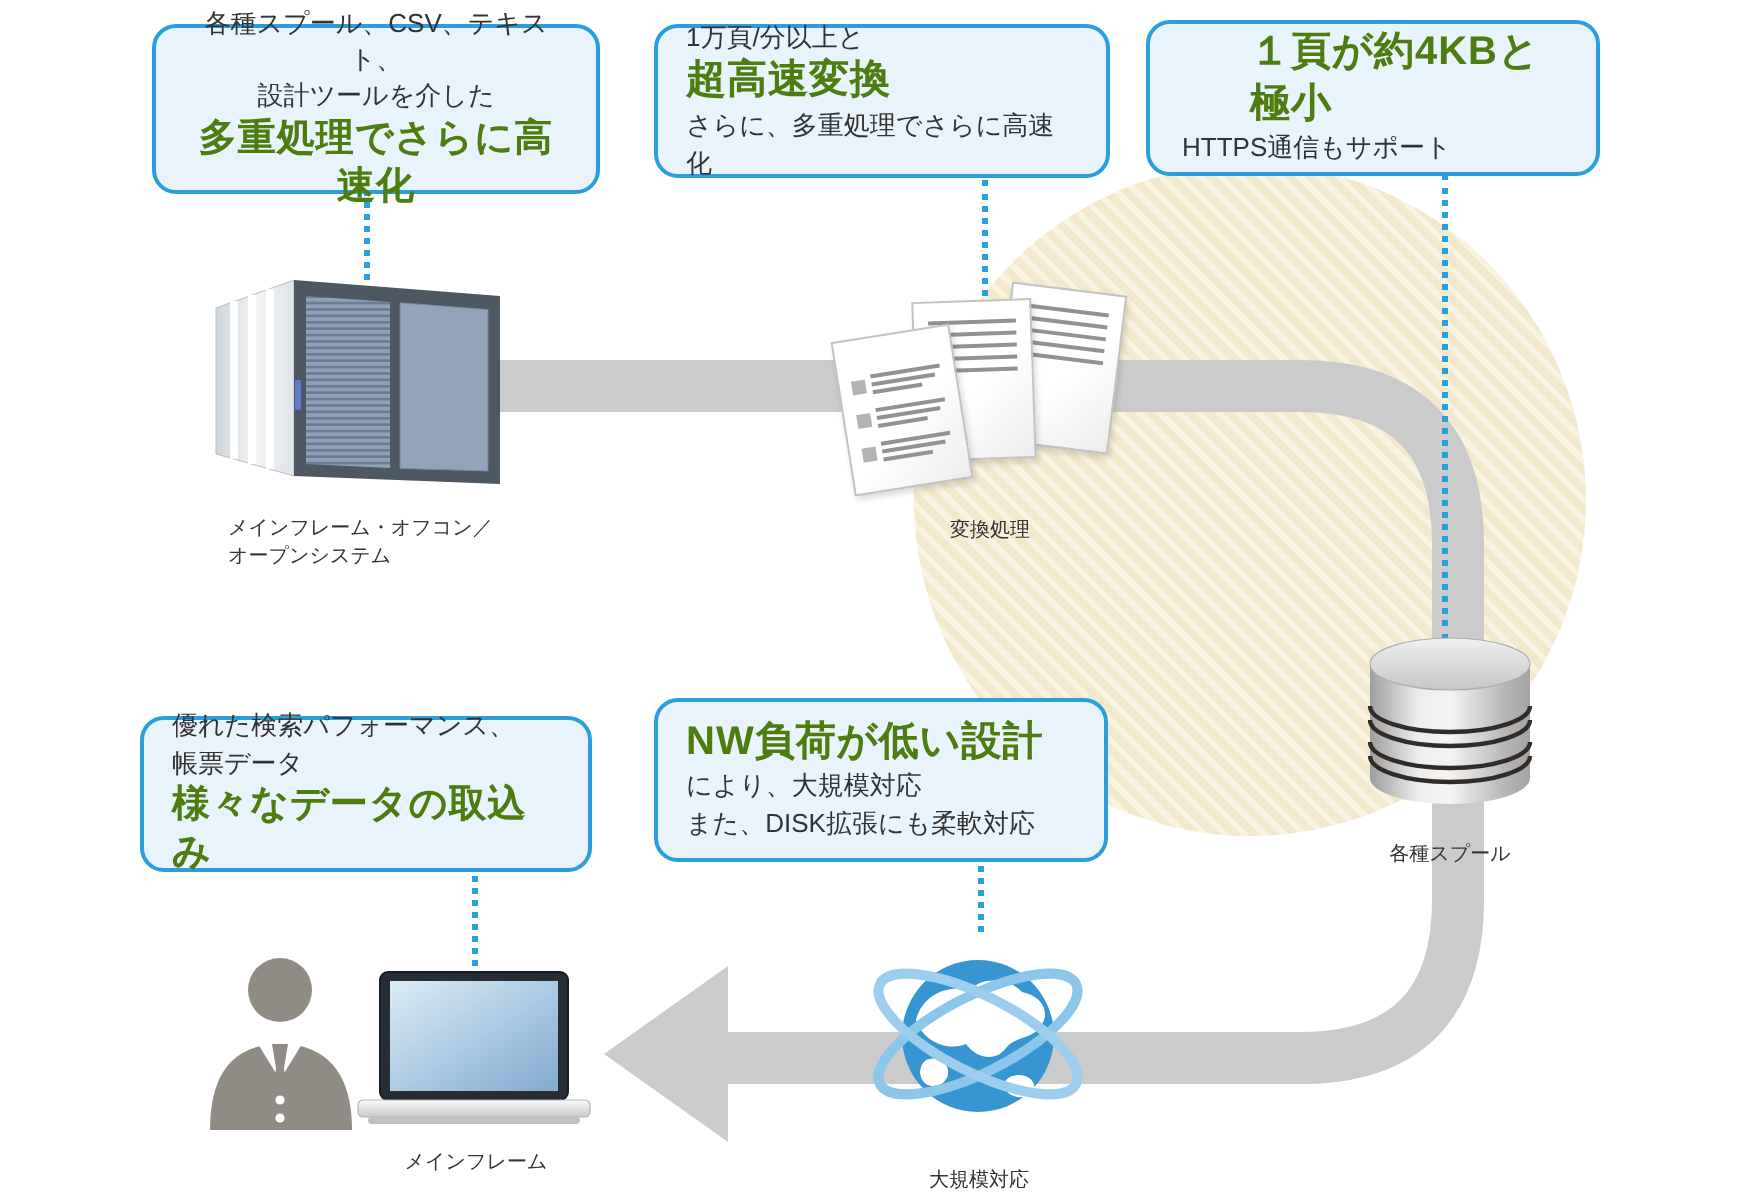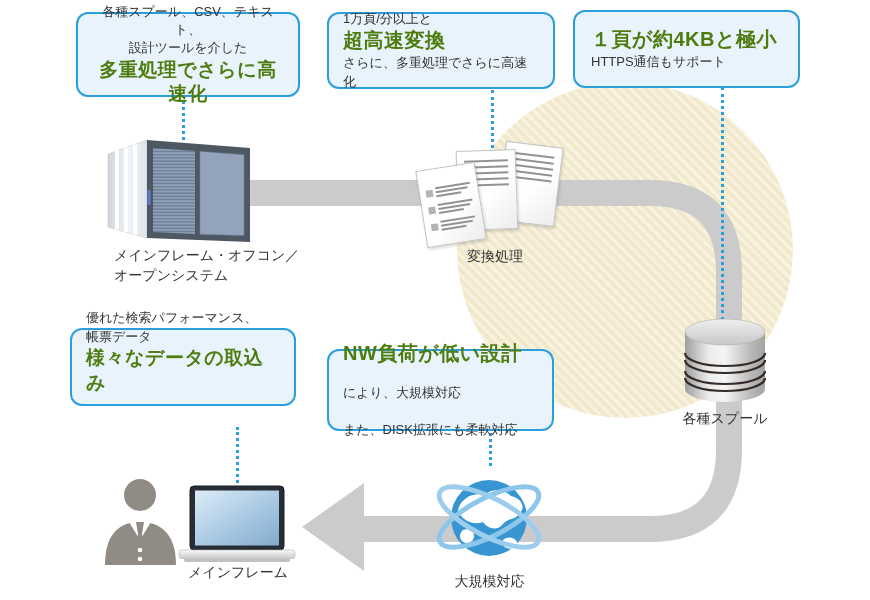--- a/index.html
+++ b/index.html
@@ -35,41 +35,41 @@
     border:1px solid #c3c3c3;box-shadow:1px 2px 3px rgba(0,0,0,.15);}
   .page .ln{height:2px;background:#929292;margin:4px 7px 0;}
   .page .row{display:flex;margin-top:5px;}
   .page .sq{width:7px;height:7px;background:#b3b3b3;margin:2px 3px 0 6px;flex:none;}
   .page .col{flex:1;margin-right:7px;}
   .page .col .ln{margin:0 0 2px;height:2px;}
   .pg1{left:6px;top:28px;width:58px;height:76px;transform:rotate(-9deg);z-index:3;}
   .pg2{left:42px;top:12px;width:58px;height:78px;transform:rotate(-2deg);z-index:2;}
   .pg3{left:86px;top:6px;width:56px;height:78px;transform:rotate(7deg);z-index:1;}
   
-  .lbl{position:absolute;font-size:14px;line-height:1.4;color:#333;z-index:5;}
+  .lbl{position:absolute;font-size:10px;line-height:1.4;color:#333;z-index:5;margin-top:12px;}
   .lbl.center{text-align:center;}
   .lbl-mainframe{left:114px;top:246px;}
   .lbl-conversion{left:420px;top:247px;width:150px;}
   .lbl-database{left:680px;top:409px;width:90px;}
   .lbl-network{left:432px;top:572px;width:115px;}
   .lbl-client{left:178px;top:563px;width:120px;}
   
   .callout{
     position:absolute;z-index:6;box-sizing:border-box;
     background:#e9f3fb;border:2px solid #2b9fdc;border-radius:12px;
     padding:9px 14px;display:flex;flex-direction:column;justify-content:center;
   }
   .c-small{font-size:13px;line-height:1.42;color:#333;}
   .c-title{font-size:19px;font-weight:bold;line-height:1.28;color:#4d7c0f;letter-spacing:.5px;}
   .co1{left:76px;top:12px;width:224px;height:85px;text-align:center;}
   .co2{left:327px;top:12px;width:228px;height:77px;}
   .co3{left:573px;top:10px;width:227px;height:78px;padding-left:16px;}
-  .co3 .c-title{font-size:20px;}
-  .co4{left:70px;top:328px;width:226px;height:78px;justify-content:flex-end;}
-  .co5{left:327px;top:349px;width:227px;height:82px;gap:18px;}
+  .co3 .c-title{font-size:20px;margin-left:34px;}
+  .co4{left:70px;top:358px;width:226px;height:78px;}
+  .co5{left:327px;top:349px;width:227px;height:82px;}
   .co5 .c-title,.co2 .c-title{font-size:20px;}
 </style>
 </head>
 <body>
 
 <div class="stage">
 
   <div class="bg-circle"></div>
 
   <svg class="flow" width="870" height="600" viewBox="0 0 870 600">

